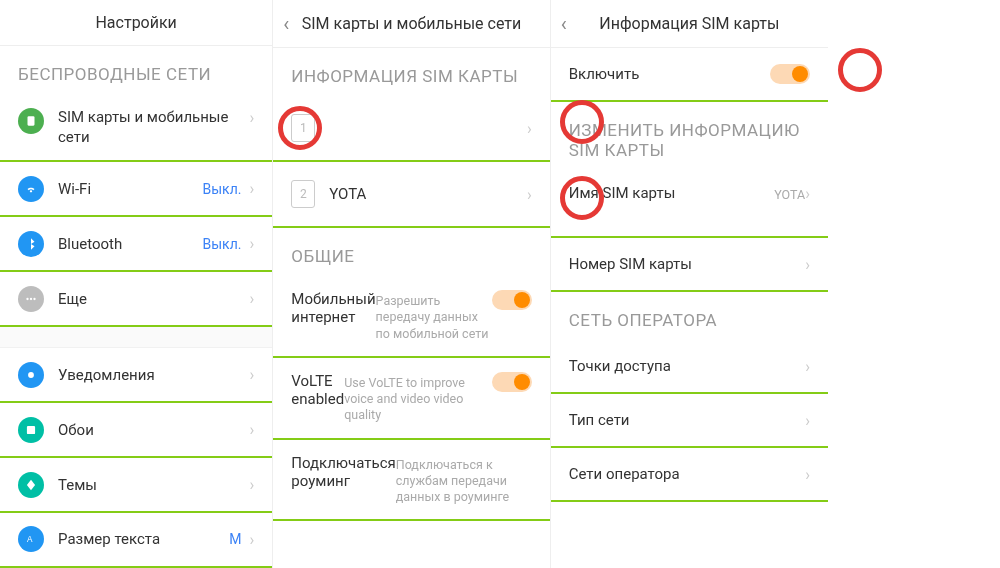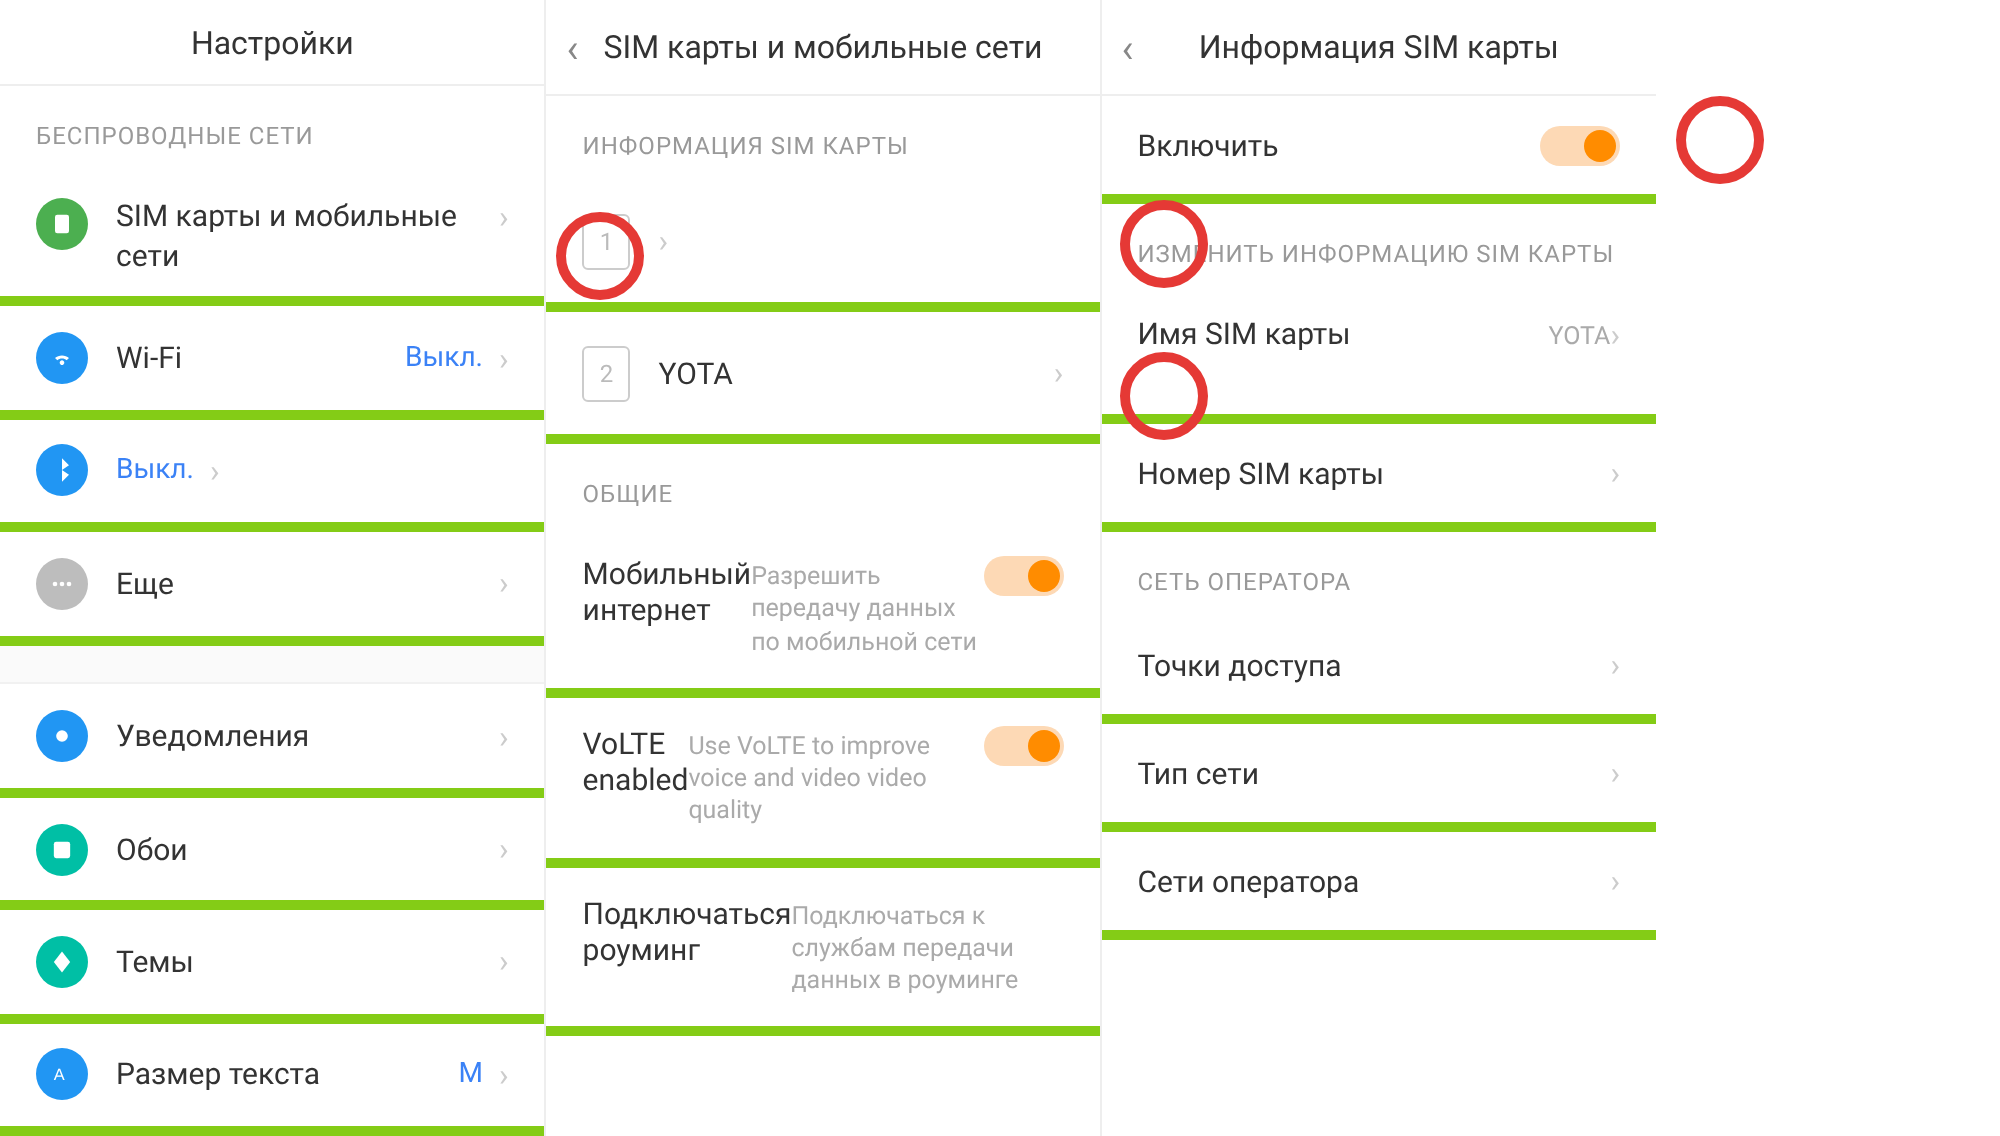--- a/index.html
+++ b/index.html
@@ -5,22 +5,22 @@
   * { box-sizing: border-box; margin: 0; padding: 0; }
   body { font-family: -apple-system, "Segoe UI", Roboto, Arial, sans-serif; width:1000px; height:568px; background:#fff; color:#333; overflow:hidden; }
   .container { display:flex; width:828px; height:568px; }
   .pane { position:relative; border-right:1px solid #eee; background:#fff; display:flex; flex-direction:column; }
   .pane:last-child { border-right:none; }
   .p1 { width:330px; }
   .p2 { width:335px; }
   .p3 { width:335px; }
   .header { height:48px; display:flex; align-items:center; justify-content:center; border-bottom:1px solid #eee; position:relative; font-size:16px; color:#333; }
   .back { position:absolute; left:10px; top:0; height:48px; display:flex; align-items:center; color:#888; font-size:20px; }
-  .section-title { color:#999; font-size:12px; padding:18px 18px 10px 18px; letter-spacing:0.5px; }
-  .row { display:flex; align-items:center; padding:14px 18px; border-bottom:5px solid #84cc16; min-height:54px; position:relative; }
+  .section-title { color:#999; font-size:17px; padding:18px 18px 10px 18px; letter-spacing:0.5px; }
+  .row { display:flex; align-items:center; padding:14px 18px; border-bottom:2px solid #84cc16; min-height:54px; position:relative;justify-content:space-between; }
   .row.tall { min-height:68px; align-items:flex-start; padding-top:14px; padding-bottom:14px; }
   .row .icon-circle { width:26px; height:26px; border-radius:50%; display:flex; align-items:center; justify-content:center; margin-right:14px; flex-shrink:0; }
   .ic-sim { background:#4caf50; }
   .ic-wifi { background:#2196f3; }
   .ic-bt { background:#2196f3; }
   .ic-more { background:#bdbdbd; }
   .ic-notif { background:#2196f3; }
   .ic-wall { background:#00bfa5; }
   .ic-themes { background:#00bfa5; }
   .ic-text { background:#2196f3; }
@@ -70,20 +70,21 @@
     <span class="val">Выкл.</span>
     <span class="chev">›</span>
   </div>
 
   <div class="row">
     <div class="icon-circle ic-bt">
           <svg viewBox="0 0 24 24" fill="#fff">
             <path d="M12 2v20l6-6-6-4 6-4z"></path>
           </svg>
         </div>
+    <div class="label">Bluetooth</div>
     <span class="val">Выкл.</span>
     <span class="chev">›</span>
   </div>
 
   <div class="row">
     <div class="icon-circle ic-more">
           <svg viewBox="0 0 24 24" fill="#fff">
             <circle cx="6" cy="12" r="2"></circle>
             <circle cx="12" cy="12" r="2"></circle>
             <circle cx="18" cy="12" r="2"></circle>

